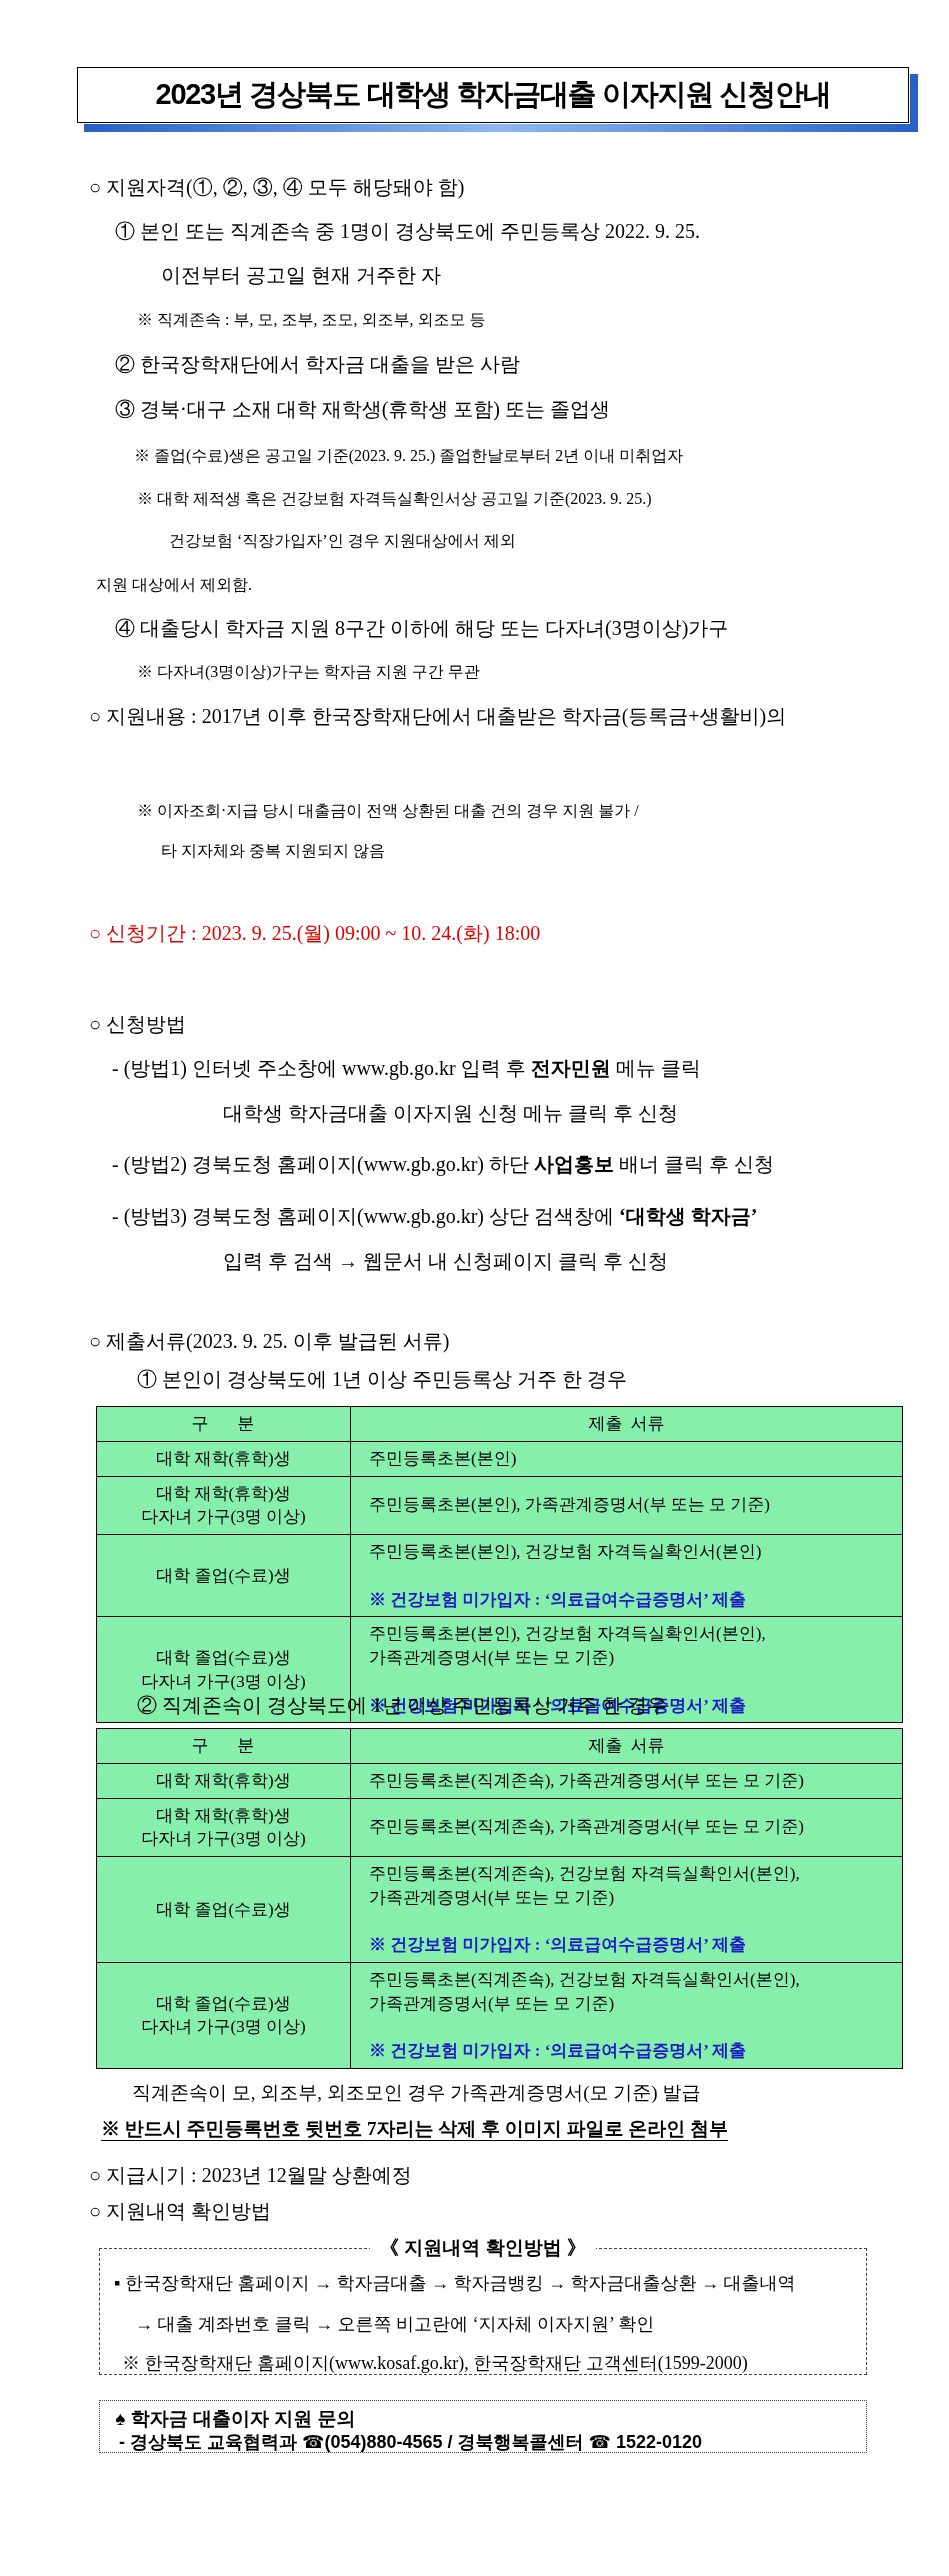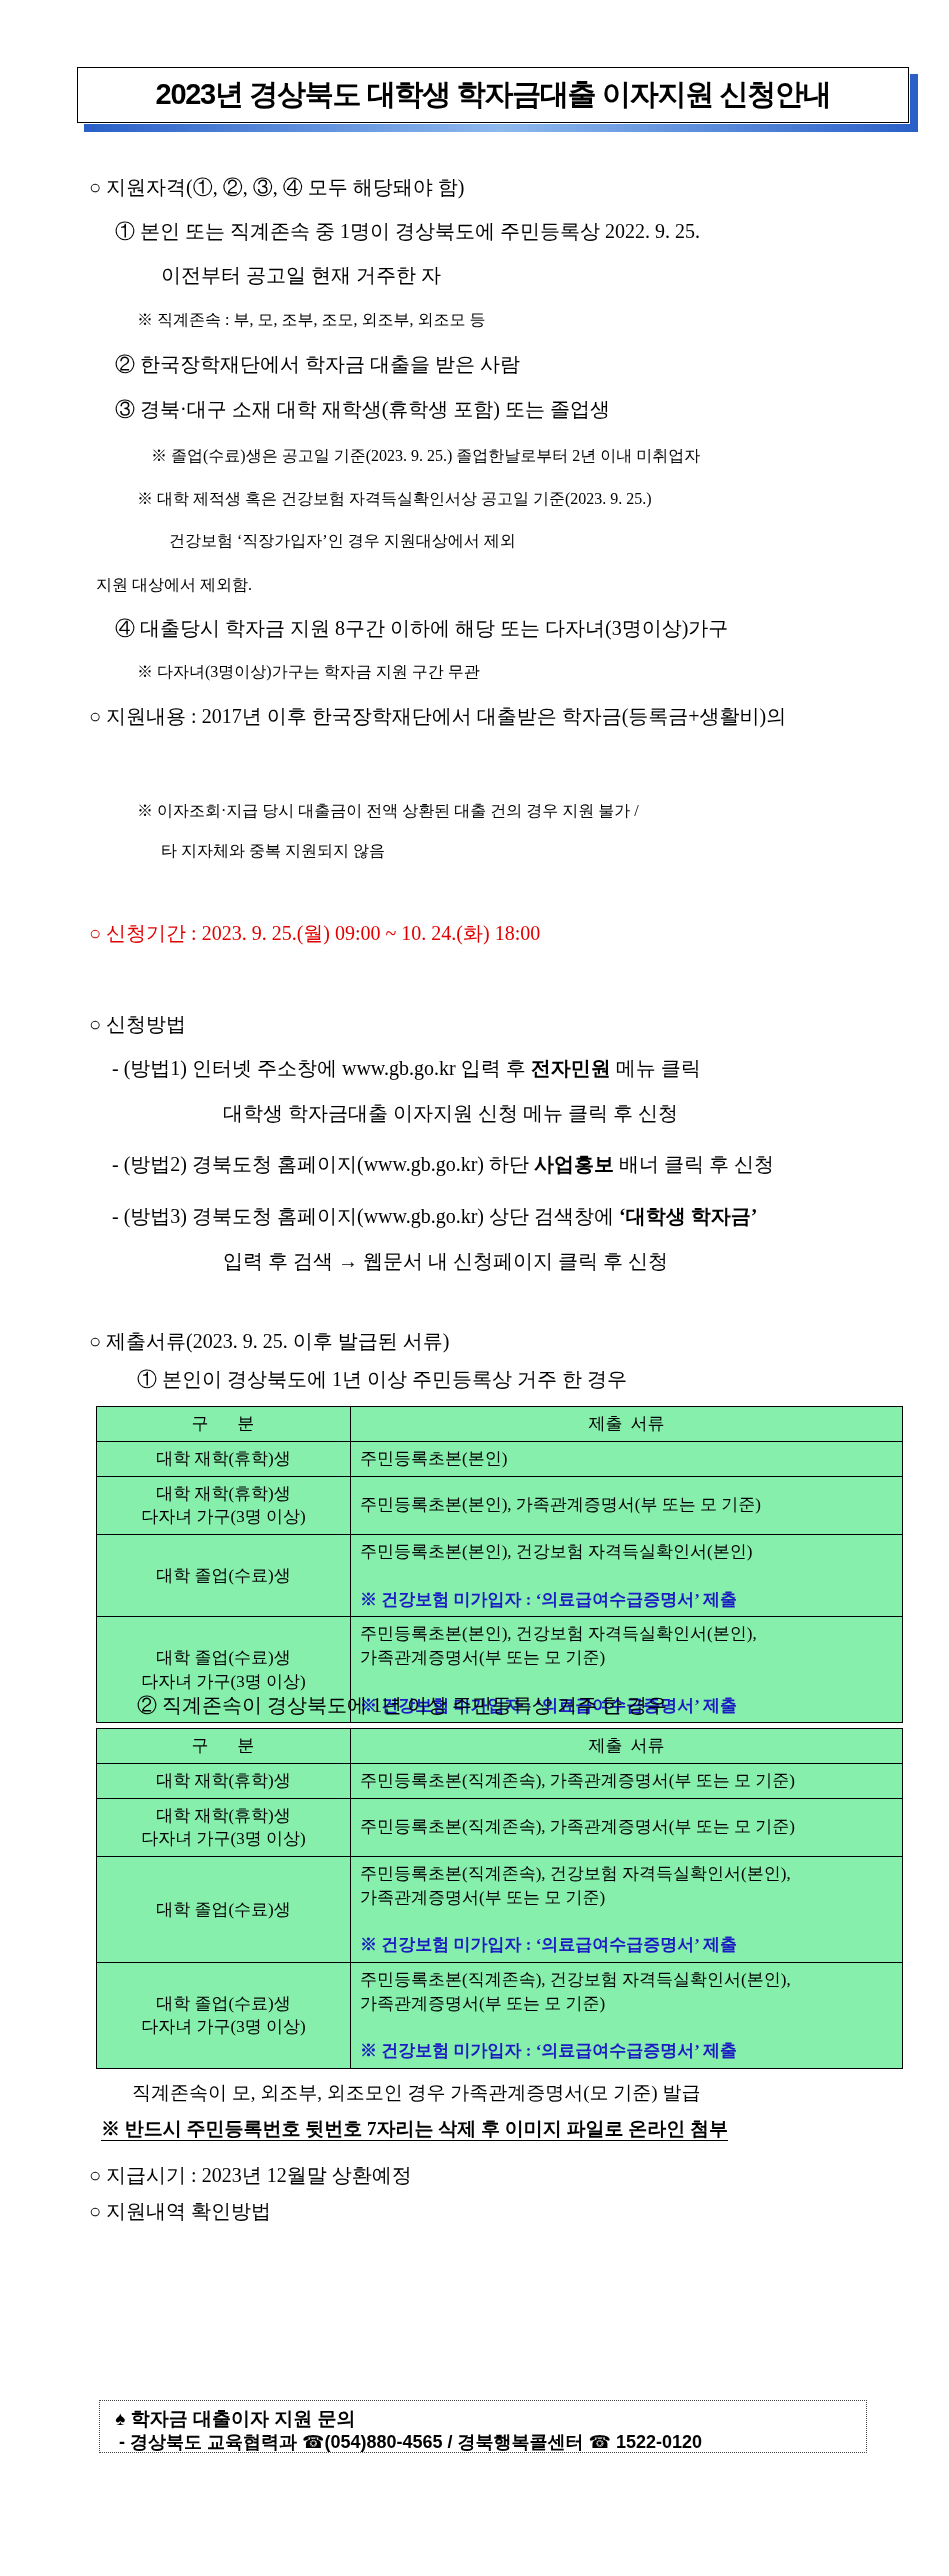--- a/index.html
+++ b/index.html
@@ -19,21 +19,21 @@
   .b{font-weight:bold;}
   .red{color:#e00000;}
   .bu{font-weight:bold;text-decoration:underline;text-underline-offset:4.5px;font-size:19px;}
   
   .doc-table{position:absolute;border-collapse:collapse;table-layout:fixed;width:807px;
              font-size:17px;background:#86efac;border:1.9px solid #000;}
   .doc-table td,.doc-table th{border:1.3px solid #000;vertical-align:middle;line-height:23.6px;padding:5.1px 3.8px;}
   .doc-table th{font-weight:normal;text-align:center;word-spacing:3.8px;}
   .doc-table th.cat{letter-spacing:1.3px;word-spacing:22px;}
   .doc-table td.cat{text-align:center;}
-  .doc-table td.docs{text-align:left;padding-left:9px;}
+  .doc-table td.docs{text-align:left;padding-left:18px;}
   .col-cat{width:254px;}
   .blue{color:#1b1bc4;font-weight:bold;margin-top:24px;}
   
   .check-box{position:absolute;left:99px;top:2248px;width:766px;height:125px;
              border:1.3px dashed #444;background:#fff;}
   .check-box-title{position:absolute;top:-14px;left:50%;transform:translateX(-50%);
              background:#fff;padding:0 10.2px;white-space:nowrap;
              font-family:"Liberation Sans","DejaVu Sans",sans-serif;font-weight:bold;font-size:19px;}
   .check-line{position:absolute;font-size:18px;white-space:nowrap;}
   .contact-box{position:absolute;left:99px;top:2400px;width:766px;height:51px;
@@ -50,21 +50,21 @@
   <div class="titlebox">
     <div class="title-text">2023년 경상북도 대학생 학자금대출 이자지원 신청안내</div>
   </div>
 
   <div class="ln" style="left:89px;top:173px">○ 지원자격(①, ②, ③, ④ 모두 해당돼야 함)</div>
   <div class="ln" style="left:115px;top:217px">① 본인 또는 직계존속 중 1명이 경상북도에 주민등록상 2022. 9. 25.</div>
   <div class="ln" style="left:161px;top:261px">이전부터 공고일 현재 거주한 자</div>
   <div class="ln note" style="left:137px;top:306px">※ 직계존속 : 부, 모, 조부, 조모, 외조부, 외조모 등</div>
   <div class="ln" style="left:115px;top:350px">② 한국장학재단에서 학자금 대출을 받은 사람</div>
   <div class="ln" style="left:115px;top:395px">③ 경북·대구 소재 대학 재학생(휴학생 포함) 또는 졸업생</div>
-  <div class="ln note" style="left:151px;top:442px">※ 졸업(수료)생은 공고일 기준(2023. 9. 25.) 졸업한날로부터 2년 이내 미취업자</div>
+  <div class="ln note" style="left:134px;top:442px">※ 졸업(수료)생은 공고일 기준(2023. 9. 25.) 졸업한날로부터 2년 이내 미취업자</div>
   <div class="ln note" style="left:137px;top:485px">※ 대학 제적생 혹은 건강보험 자격득실확인서상 공고일 기준(2023. 9. 25.)</div>
   <div class="ln note" style="left:169px;top:527px">건강보험 ‘직장가입자’인 경우 지원대상에서 제외</div>
   <div class="ln note" style="left:96px;top:571px">지원 대상에서 제외함.</div>
   <div class="ln" style="left:115px;top:614px">④ 대출당시 학자금 지원 8구간 이하에 해당 또는 다자녀(3명이상)가구</div>
   <div class="ln note" style="left:137px;top:658px">※ 다자녀(3명이상)가구는 학자금 지원 구간 무관</div>
 
   <div class="ln" style="left:89px;top:702px">○ 지원내용 : 2017년 이후 한국장학재단에서 대출받은 학자금(등록금+생활비)의</div>
   <div class="ln note" style="left:137px;top:797px">※ 이자조회·지급 당시 대출금이 전액 상환된 대출 건의 경우 지원 불가 /</div>
   <div class="ln note" style="left:161px;top:837px">타 지자체와 중복 지원되지 않음</div>
 
@@ -166,20 +166,26 @@
     </tr>
   </tbody>
     </table>
 
   <div class="ln" style="left:132px;top:2079px;font-size:19px">직계존속이 모, 외조부, 외조모인 경우 가족관계증명서(모 기준) 발급</div>
   <div class="ln bu" style="left:101px;top:2115px">※ 반드시 주민등록번호 뒷번호 7자리는 삭제 후 이미지 파일로 온라인 첨부</div>
 
   <div class="ln" style="left:89px;top:2161px">○ 지급시기 : 2023년 12월말 상환예정</div>
   <div class="ln" style="left:89px;top:2197px">○ 지원내역 확인방법</div>
 
+  <div class="check-box">
+    <div class="check-box-title">《 지원내역 확인방법 》</div>
+    <div class="check-line" style="left:14px;top:22px">▪ 한국장학재단 홈페이지 → 학자금대출 → 학자금뱅킹 → 학자금대출상환 → 대출내역</div>
+    <div class="check-line" style="left:35px;top:63px">→ 대출 계좌번호 클릭 → 오른쪽 비고란에 ‘지자체 이자지원’ 확인</div>
+    <div class="check-line" style="left:22px;top:102px">※ 한국장학재단 홈페이지(www.kosaf.go.kr), 한국장학재단 고객센터(1599-2000)</div>
+  </div>
 
   <div class="contact-box">
     <div class="contact-h">♠ 학자금 대출이자 지원 문의</div>
     <div class="contact-l">- 경상북도 교육협력과 ☎(054)880-4565 / 경북행복콜센터 ☎ 1522-0120</div>
   </div>
 
 </div>
 
 
 </body></html>

